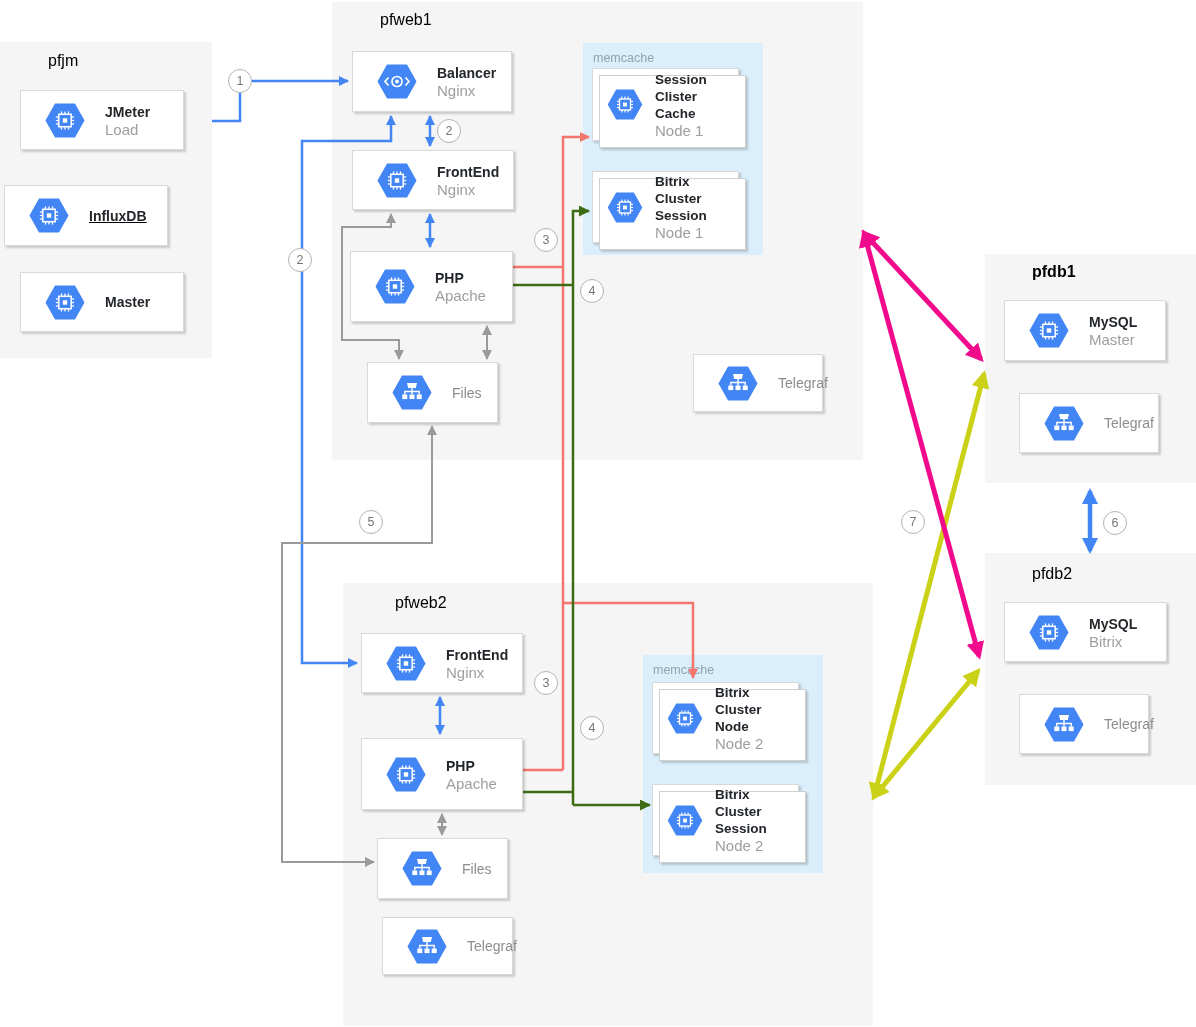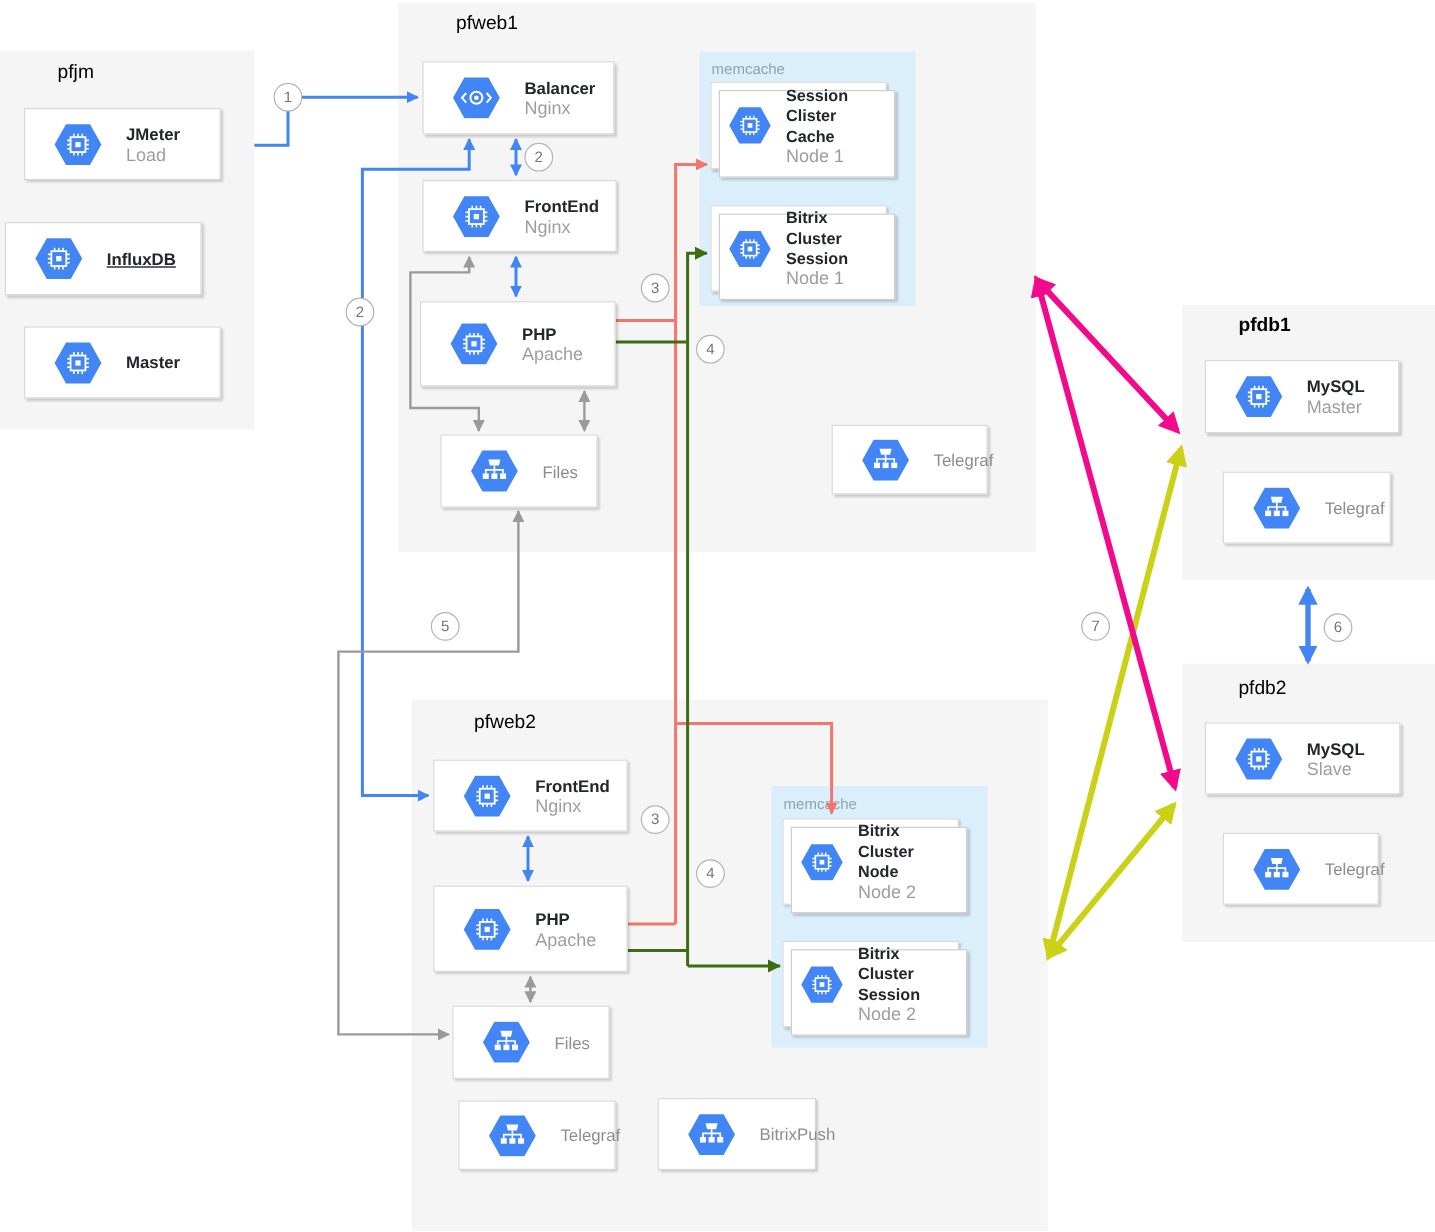--- a/index.html
+++ b/index.html
@@ -417,89 +417,115 @@
             <line x1="20" y1="16.5" x2="20" y2="19.5"></line>
           </g>
           <rect x="10.3" y="19.5" width="5" height="4.6" fill="#fff"></rect>
           <rect x="17.5" y="19.5" width="5" height="4.6" fill="#fff"></rect>
           <rect x="24.7" y="19.5" width="5" height="4.6" fill="#fff"></rect>
         </svg></span>
     <span class="lbl">
         <b>Telegraf</b>
       </span>
   </div>
-  <div class="card muted" style="left:548px;top:915px;width:132px;height:60px;">
+  <div class="card stacked" style="left:652px;top:682px;width:147px;height:72px;">
+    <span class="icon"><svg viewBox="0 0 40 35">
+          <polygon points="10,0.5 30,0.5 39.5,17.5 30,34.5 10,34.5 0.5,17.5" fill="var(--icon_blue)"></polygon>
+          <rect x="13.8" y="11.3" width="12.4" height="12.4" fill="none" stroke="#fff" stroke-width="1.5"></rect>
+          <rect x="17.8" y="15.3" width="4.4" height="4.4" fill="#fff"></rect>
+          <g stroke="#fff" stroke-width="1.3">
+            <line x1="16.5" y1="8.4" x2="16.5" y2="11.3"></line>
+            <line x1="20" y1="8.4" x2="20" y2="11.3"></line>
+            <line x1="23.5" y1="8.4" x2="23.5" y2="11.3"></line>
+            <line x1="16.5" y1="23.7" x2="16.5" y2="26.6"></line>
+            <line x1="20" y1="23.7" x2="20" y2="26.6"></line>
+            <line x1="23.5" y1="23.7" x2="23.5" y2="26.6"></line>
+            <line x1="10.9" y1="14" x2="13.8" y2="14"></line>
+            <line x1="10.9" y1="17.5" x2="13.8" y2="17.5"></line>
+            <line x1="10.9" y1="21" x2="13.8" y2="21"></line>
+            <line x1="26.2" y1="14" x2="29.1" y2="14"></line>
+            <line x1="26.2" y1="17.5" x2="29.1" y2="17.5"></line>
+            <line x1="26.2" y1="21" x2="29.1" y2="21"></line>
+          </g>
+        </svg></span>
+    <span class="lbl">
+        <b>Bitrix Cluster Node</b>
+        <i>Node 2</i>
+      </span>
+  </div>
+  <div class="card stacked" style="left:652px;top:784px;width:147px;height:72px;">
+    <span class="icon"><svg viewBox="0 0 40 35">
+          <polygon points="10,0.5 30,0.5 39.5,17.5 30,34.5 10,34.5 0.5,17.5" fill="var(--icon_blue)"></polygon>
+          <rect x="13.8" y="11.3" width="12.4" height="12.4" fill="none" stroke="#fff" stroke-width="1.5"></rect>
+          <rect x="17.8" y="15.3" width="4.4" height="4.4" fill="#fff"></rect>
+          <g stroke="#fff" stroke-width="1.3">
+            <line x1="16.5" y1="8.4" x2="16.5" y2="11.3"></line>
+            <line x1="20" y1="8.4" x2="20" y2="11.3"></line>
+            <line x1="23.5" y1="8.4" x2="23.5" y2="11.3"></line>
+            <line x1="16.5" y1="23.7" x2="16.5" y2="26.6"></line>
+            <line x1="20" y1="23.7" x2="20" y2="26.6"></line>
+            <line x1="23.5" y1="23.7" x2="23.5" y2="26.6"></line>
+            <line x1="10.9" y1="14" x2="13.8" y2="14"></line>
+            <line x1="10.9" y1="17.5" x2="13.8" y2="17.5"></line>
+            <line x1="10.9" y1="21" x2="13.8" y2="21"></line>
+            <line x1="26.2" y1="14" x2="29.1" y2="14"></line>
+            <line x1="26.2" y1="17.5" x2="29.1" y2="17.5"></line>
+            <line x1="26.2" y1="21" x2="29.1" y2="21"></line>
+          </g>
+        </svg></span>
+    <span class="lbl">
+        <b>Bitrix Cluster Session</b>
+        <i>Node 2</i>
+      </span>
+  </div>
+
+  <div class="card" style="left:1004px;top:300px;width:162px;height:61px;">
+    <span class="icon"><svg viewBox="0 0 40 35">
+          <polygon points="10,0.5 30,0.5 39.5,17.5 30,34.5 10,34.5 0.5,17.5" fill="var(--icon_blue)"></polygon>
+          <rect x="13.8" y="11.3" width="12.4" height="12.4" fill="none" stroke="#fff" stroke-width="1.5"></rect>
+          <rect x="17.8" y="15.3" width="4.4" height="4.4" fill="#fff"></rect>
+          <g stroke="#fff" stroke-width="1.3">
+            <line x1="16.5" y1="8.4" x2="16.5" y2="11.3"></line>
+            <line x1="20" y1="8.4" x2="20" y2="11.3"></line>
+            <line x1="23.5" y1="8.4" x2="23.5" y2="11.3"></line>
+            <line x1="16.5" y1="23.7" x2="16.5" y2="26.6"></line>
+            <line x1="20" y1="23.7" x2="20" y2="26.6"></line>
+            <line x1="23.5" y1="23.7" x2="23.5" y2="26.6"></line>
+            <line x1="10.9" y1="14" x2="13.8" y2="14"></line>
+            <line x1="10.9" y1="17.5" x2="13.8" y2="17.5"></line>
+            <line x1="10.9" y1="21" x2="13.8" y2="21"></line>
+            <line x1="26.2" y1="14" x2="29.1" y2="14"></line>
+            <line x1="26.2" y1="17.5" x2="29.1" y2="17.5"></line>
+            <line x1="26.2" y1="21" x2="29.1" y2="21"></line>
+          </g>
+        </svg></span>
+    <span class="lbl">
+        <b>MySQL</b>
+        <i>Master</i>
+      </span>
+  </div>
+  <div class="card muted" style="left:1019px;top:393px;width:140px;height:60px;">
     <span class="icon"><svg viewBox="0 0 40 35">
           <polygon points="10,0.5 30,0.5 39.5,17.5 30,34.5 10,34.5 0.5,17.5" fill="var(--icon_blue)"></polygon>
           <polygon points="15,8 25,8 23.8,13 16.2,13" fill="#fff"></polygon>
           <g fill="none" stroke="#fff" stroke-width="1.4">
             <line x1="20" y1="13" x2="20" y2="16.5"></line>
             <polyline points="12.8,19.5 12.8,16.5 27.2,16.5 27.2,19.5"></polyline>
             <line x1="20" y1="16.5" x2="20" y2="19.5"></line>
           </g>
           <rect x="10.3" y="19.5" width="5" height="4.6" fill="#fff"></rect>
           <rect x="17.5" y="19.5" width="5" height="4.6" fill="#fff"></rect>
           <rect x="24.7" y="19.5" width="5" height="4.6" fill="#fff"></rect>
         </svg></span>
     <span class="lbl">
-        <b>BitrixPush</b>
-      </span>
-  </div>
-  <div class="card stacked" style="left:652px;top:682px;width:147px;height:72px;">
-    <span class="icon"><svg viewBox="0 0 40 35">
-          <polygon points="10,0.5 30,0.5 39.5,17.5 30,34.5 10,34.5 0.5,17.5" fill="var(--icon_blue)"></polygon>
-          <rect x="13.8" y="11.3" width="12.4" height="12.4" fill="none" stroke="#fff" stroke-width="1.5"></rect>
-          <rect x="17.8" y="15.3" width="4.4" height="4.4" fill="#fff"></rect>
-          <g stroke="#fff" stroke-width="1.3">
-            <line x1="16.5" y1="8.4" x2="16.5" y2="11.3"></line>
-            <line x1="20" y1="8.4" x2="20" y2="11.3"></line>
-            <line x1="23.5" y1="8.4" x2="23.5" y2="11.3"></line>
-            <line x1="16.5" y1="23.7" x2="16.5" y2="26.6"></line>
-            <line x1="20" y1="23.7" x2="20" y2="26.6"></line>
-            <line x1="23.5" y1="23.7" x2="23.5" y2="26.6"></line>
-            <line x1="10.9" y1="14" x2="13.8" y2="14"></line>
-            <line x1="10.9" y1="17.5" x2="13.8" y2="17.5"></line>
-            <line x1="10.9" y1="21" x2="13.8" y2="21"></line>
-            <line x1="26.2" y1="14" x2="29.1" y2="14"></line>
-            <line x1="26.2" y1="17.5" x2="29.1" y2="17.5"></line>
-            <line x1="26.2" y1="21" x2="29.1" y2="21"></line>
-          </g>
-        </svg></span>
-    <span class="lbl">
-        <b>Bitrix Cluster Node</b>
-        <i>Node 2</i>
-      </span>
-  </div>
-  <div class="card stacked" style="left:652px;top:784px;width:147px;height:72px;">
-    <span class="icon"><svg viewBox="0 0 40 35">
-          <polygon points="10,0.5 30,0.5 39.5,17.5 30,34.5 10,34.5 0.5,17.5" fill="var(--icon_blue)"></polygon>
-          <rect x="13.8" y="11.3" width="12.4" height="12.4" fill="none" stroke="#fff" stroke-width="1.5"></rect>
-          <rect x="17.8" y="15.3" width="4.4" height="4.4" fill="#fff"></rect>
-          <g stroke="#fff" stroke-width="1.3">
-            <line x1="16.5" y1="8.4" x2="16.5" y2="11.3"></line>
-            <line x1="20" y1="8.4" x2="20" y2="11.3"></line>
-            <line x1="23.5" y1="8.4" x2="23.5" y2="11.3"></line>
-            <line x1="16.5" y1="23.7" x2="16.5" y2="26.6"></line>
-            <line x1="20" y1="23.7" x2="20" y2="26.6"></line>
-            <line x1="23.5" y1="23.7" x2="23.5" y2="26.6"></line>
-            <line x1="10.9" y1="14" x2="13.8" y2="14"></line>
-            <line x1="10.9" y1="17.5" x2="13.8" y2="17.5"></line>
-            <line x1="10.9" y1="21" x2="13.8" y2="21"></line>
-            <line x1="26.2" y1="14" x2="29.1" y2="14"></line>
-            <line x1="26.2" y1="17.5" x2="29.1" y2="17.5"></line>
-            <line x1="26.2" y1="21" x2="29.1" y2="21"></line>
-          </g>
-        </svg></span>
-    <span class="lbl">
-        <b>Bitrix Cluster Session</b>
-        <i>Node 2</i>
-      </span>
-  </div>
-
-  <div class="card" style="left:1004px;top:300px;width:162px;height:61px;">
+        <b>Telegraf</b>
+      </span>
+  </div>
+
+  <div class="card" style="left:1004px;top:602px;width:163px;height:60px;">
     <span class="icon"><svg viewBox="0 0 40 35">
           <polygon points="10,0.5 30,0.5 39.5,17.5 30,34.5 10,34.5 0.5,17.5" fill="var(--icon_blue)"></polygon>
           <rect x="13.8" y="11.3" width="12.4" height="12.4" fill="none" stroke="#fff" stroke-width="1.5"></rect>
           <rect x="17.8" y="15.3" width="4.4" height="4.4" fill="#fff"></rect>
           <g stroke="#fff" stroke-width="1.3">
             <line x1="16.5" y1="8.4" x2="16.5" y2="11.3"></line>
             <line x1="20" y1="8.4" x2="20" y2="11.3"></line>
             <line x1="23.5" y1="8.4" x2="23.5" y2="11.3"></line>
             <line x1="16.5" y1="23.7" x2="16.5" y2="26.6"></line>
             <line x1="20" y1="23.7" x2="20" y2="26.6"></line>
@@ -507,64 +533,21 @@
             <line x1="10.9" y1="14" x2="13.8" y2="14"></line>
             <line x1="10.9" y1="17.5" x2="13.8" y2="17.5"></line>
             <line x1="10.9" y1="21" x2="13.8" y2="21"></line>
             <line x1="26.2" y1="14" x2="29.1" y2="14"></line>
             <line x1="26.2" y1="17.5" x2="29.1" y2="17.5"></line>
             <line x1="26.2" y1="21" x2="29.1" y2="21"></line>
           </g>
         </svg></span>
     <span class="lbl">
         <b>MySQL</b>
-        <i>Master</i>
-      </span>
-  </div>
-  <div class="card muted" style="left:1019px;top:393px;width:140px;height:60px;">
-    <span class="icon"><svg viewBox="0 0 40 35">
-          <polygon points="10,0.5 30,0.5 39.5,17.5 30,34.5 10,34.5 0.5,17.5" fill="var(--icon_blue)"></polygon>
-          <polygon points="15,8 25,8 23.8,13 16.2,13" fill="#fff"></polygon>
-          <g fill="none" stroke="#fff" stroke-width="1.4">
-            <line x1="20" y1="13" x2="20" y2="16.5"></line>
-            <polyline points="12.8,19.5 12.8,16.5 27.2,16.5 27.2,19.5"></polyline>
-            <line x1="20" y1="16.5" x2="20" y2="19.5"></line>
-          </g>
-          <rect x="10.3" y="19.5" width="5" height="4.6" fill="#fff"></rect>
-          <rect x="17.5" y="19.5" width="5" height="4.6" fill="#fff"></rect>
-          <rect x="24.7" y="19.5" width="5" height="4.6" fill="#fff"></rect>
-        </svg></span>
-    <span class="lbl">
-        <b>Telegraf</b>
-      </span>
-  </div>
-
-  <div class="card" style="left:1004px;top:602px;width:163px;height:60px;">
-    <span class="icon"><svg viewBox="0 0 40 35">
-          <polygon points="10,0.5 30,0.5 39.5,17.5 30,34.5 10,34.5 0.5,17.5" fill="var(--icon_blue)"></polygon>
-          <rect x="13.8" y="11.3" width="12.4" height="12.4" fill="none" stroke="#fff" stroke-width="1.5"></rect>
-          <rect x="17.8" y="15.3" width="4.4" height="4.4" fill="#fff"></rect>
-          <g stroke="#fff" stroke-width="1.3">
-            <line x1="16.5" y1="8.4" x2="16.5" y2="11.3"></line>
-            <line x1="20" y1="8.4" x2="20" y2="11.3"></line>
-            <line x1="23.5" y1="8.4" x2="23.5" y2="11.3"></line>
-            <line x1="16.5" y1="23.7" x2="16.5" y2="26.6"></line>
-            <line x1="20" y1="23.7" x2="20" y2="26.6"></line>
-            <line x1="23.5" y1="23.7" x2="23.5" y2="26.6"></line>
-            <line x1="10.9" y1="14" x2="13.8" y2="14"></line>
-            <line x1="10.9" y1="17.5" x2="13.8" y2="17.5"></line>
-            <line x1="10.9" y1="21" x2="13.8" y2="21"></line>
-            <line x1="26.2" y1="14" x2="29.1" y2="14"></line>
-            <line x1="26.2" y1="17.5" x2="29.1" y2="17.5"></line>
-            <line x1="26.2" y1="21" x2="29.1" y2="21"></line>
-          </g>
-        </svg></span>
-    <span class="lbl">
-        <b>MySQL</b>
-        <i>Slave</i>
+        <i>Bitrix</i>
       </span>
   </div>
   <div class="card muted" style="left:1019px;top:694px;width:130px;height:60px;">
     <span class="icon"><svg viewBox="0 0 40 35">
           <polygon points="10,0.5 30,0.5 39.5,17.5 30,34.5 10,34.5 0.5,17.5" fill="var(--icon_blue)"></polygon>
           <polygon points="15,8 25,8 23.8,13 16.2,13" fill="#fff"></polygon>
           <g fill="none" stroke="#fff" stroke-width="1.4">
             <line x1="20" y1="13" x2="20" y2="16.5"></line>
             <polyline points="12.8,19.5 12.8,16.5 27.2,16.5 27.2,19.5"></polyline>
             <line x1="20" y1="16.5" x2="20" y2="19.5"></line>

